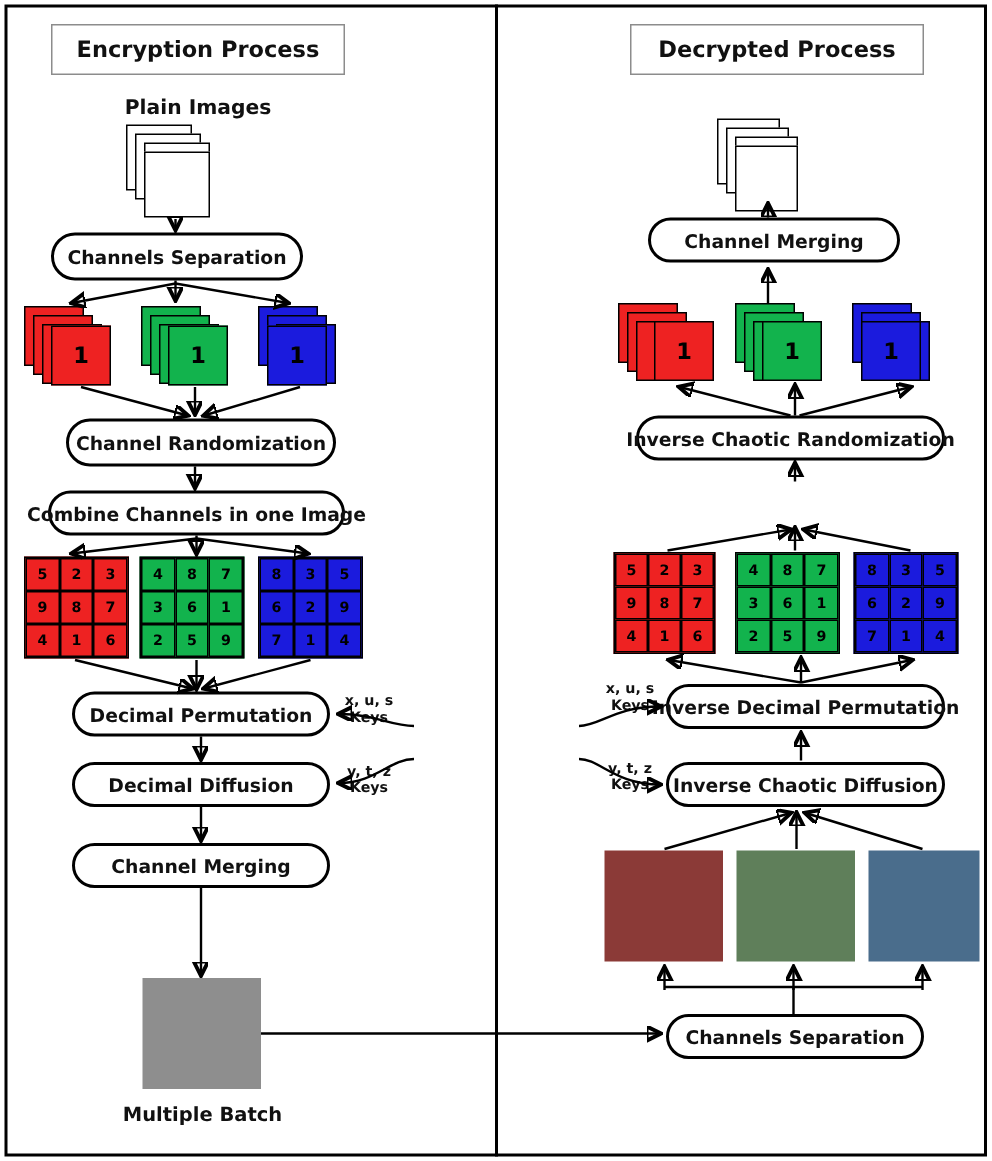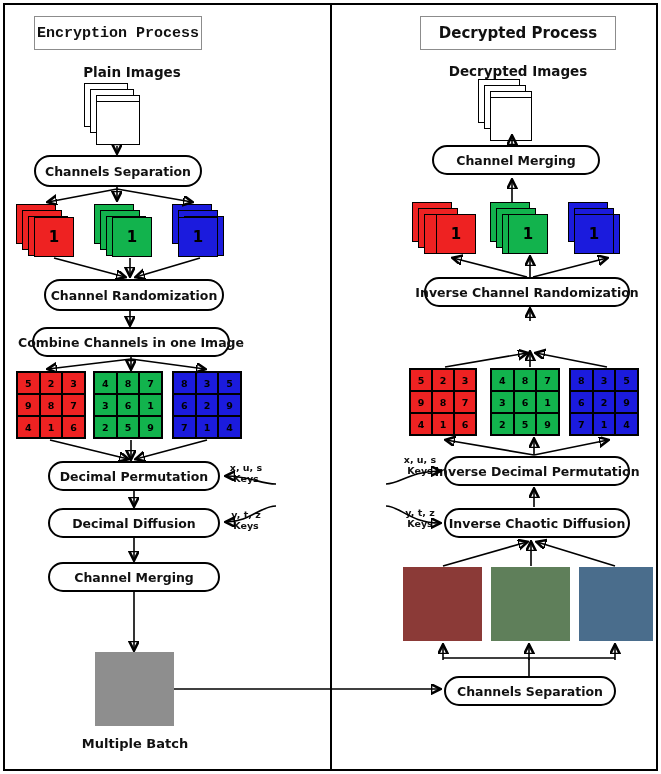--- a/index.html
+++ b/index.html
@@ -48,21 +48,21 @@
   svg.overlay line,svg.overlay path,svg.overlay polyline{stroke:#000;stroke-width:1.6;fill:none;}
 </style>
 </head>
 <body>
 
 <div id="root">
 
   <div class="frame"></div>
   <div class="divider" style="left:330px;"></div>
 
-  <div class="title-box" style="left:34px;top:16px;width:168px;height:34px;font-family:Liberation Mono, monospace;">
+  <div class="title-box" style="left:34px;top:16px;width:196px;height:34px;">
     <span>Encryption Process</span>
   </div>
 
   <div class="stack-label" style="left:42px;top:64px;width:180px;">
     <span>Plain Images</span>
   </div>
 
   <div class="sheet" style="left:84px;top:83px;width:44px;height:44px;"></div>
   <div class="sheet" style="left:90px;top:89px;width:44px;height:44px;"></div>
   <div class="sheet" style="left:96px;top:95px;width:44px;height:44px;"></div>
@@ -161,23 +161,20 @@
   <div class="keylabel" style="left:222px;top:510px;width:48px;">
     <div>y, t, z</div>
     <div>Keys</div>
   </div>
 
 
   <div class="title-box" style="left:420px;top:16px;width:196px;height:34px;">
     <span>Decrypted Process</span>
   </div>
 
-  <div class="stack-label" style="left:428px;top:63px;width:180px;">
-    <span>Decrypted Images</span>
-  </div>
 
   <div class="sheet" style="left:478px;top:79px;width:42px;height:44px;"></div>
   <div class="sheet" style="left:484px;top:85px;width:42px;height:44px;"></div>
   <div class="sheet" style="left:490px;top:91px;width:42px;height:44px;"></div>
   <div class="sheet" style="left:490px;top:97px;width:42px;height:44px;"></div>
 
   <div class="proc" style="left:432px;top:145px;width:168px;height:30px;">
     <span>Channel Merging</span>
   </div>
 
@@ -196,21 +193,21 @@
   </div>
 
   <div class="card" style="left:568px;top:202px;width:40px;height:40px;background:#1b1bdd;"></div>
   <div class="card" style="left:574px;top:208px;width:40px;height:40px;background:#1b1bdd;"></div>
   <div class="card" style="left:580px;top:214px;width:40px;height:40px;background:#1b1bdd;"></div>
   <div class="card" style="left:574px;top:214px;width:40px;height:40px;background:#1b1bdd;">
     <span>1</span>
   </div>
 
   <div class="proc" style="left:424px;top:277px;width:206px;height:30px;">
-    <span>Inverse Channel Randomization</span>
+    <span>Inverse Chaotic Randomization</span>
   </div>
 
 
   <div class="matrix" style="left:409px;top:368px;width:68px;height:68px;background:#ee2222;">
     <div style="background:#ee2222;">5</div>
     <div style="background:#ee2222;">2</div>
     <div style="background:#ee2222;">3</div>
     <div style="background:#ee2222;">9</div>
     <div style="background:#ee2222;">8</div>
     <div style="background:#ee2222;">7</div>

